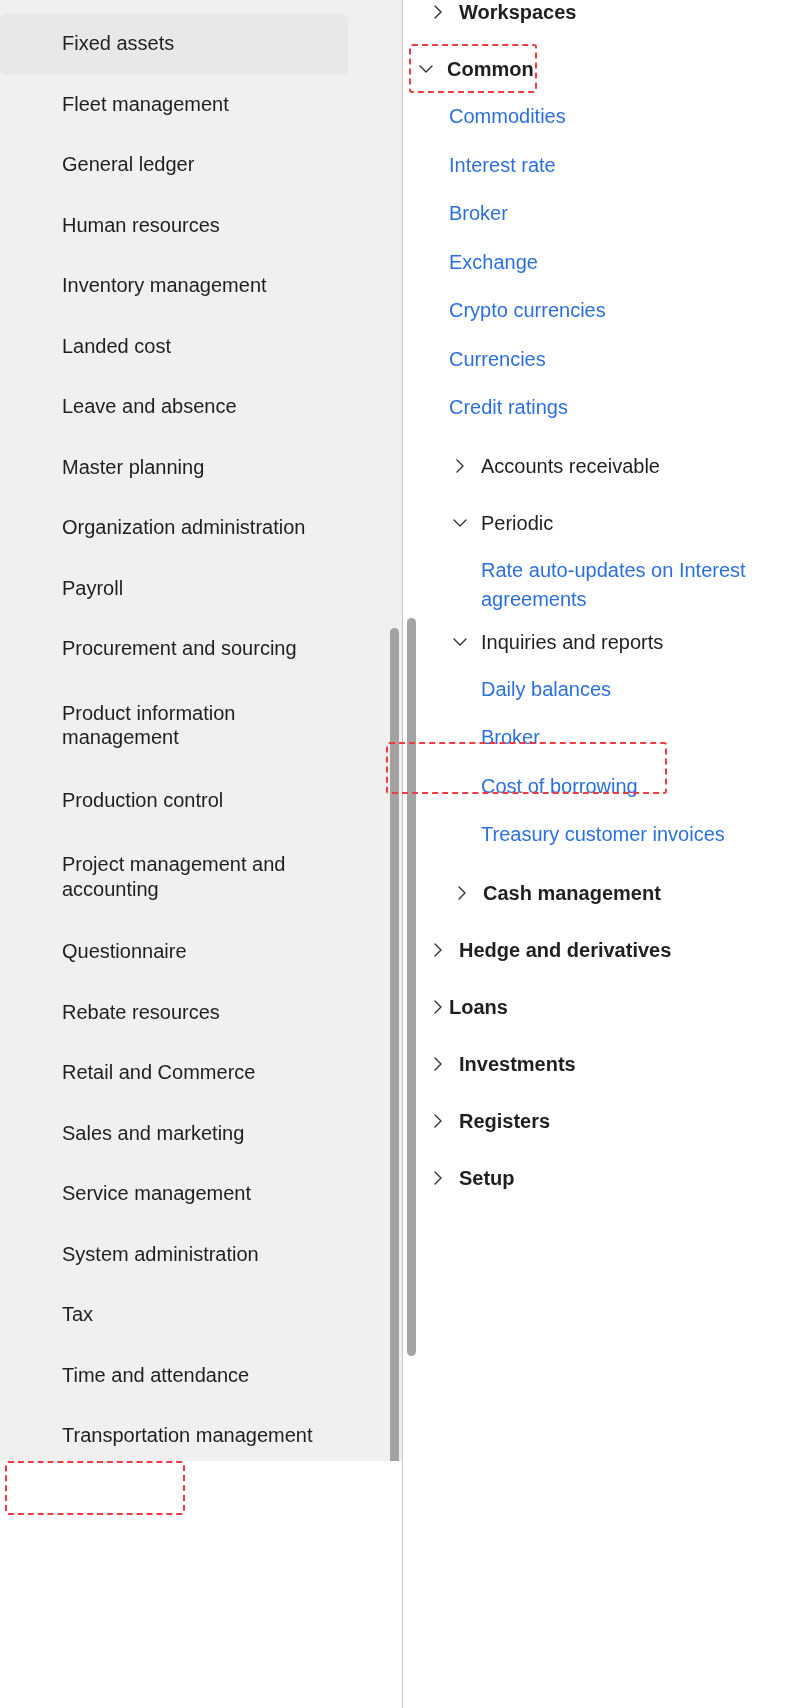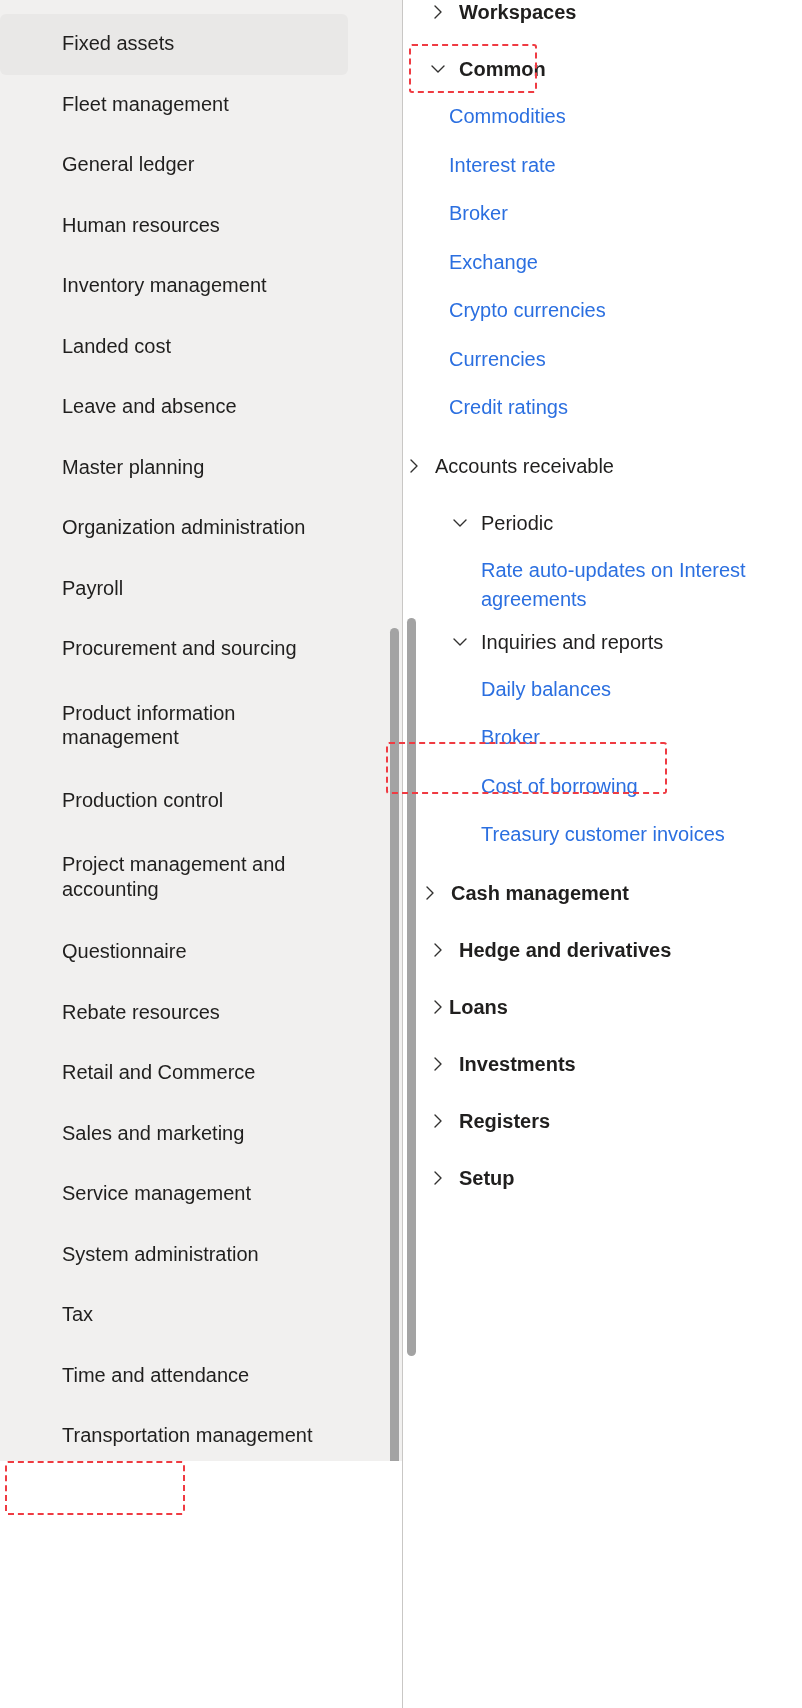--- a/index.html
+++ b/index.html
@@ -227,21 +227,21 @@
   <div class="right-pane">
     <div class="tree" id="tree" style="margin-top: -16px;">
         <div class="tree-row grp" style="padding-left: 24px; min-height: 57px;">
           <span class="chev">
             <svg width="15" height="15" viewBox="0 0 15 15" fill="none" stroke="#323130" stroke-width="1.4" stroke-linecap="round" stroke-linejoin="round">
               <path d="M4 1 L10 7 L4 13"></path>
             </svg>
           </span>
           <span class="node-label bold" style="margin-left: 10px;">Workspaces</span>
         </div>
-        <div class="tree-row grp" style="padding-left: 24px; min-height: 57px;">
+        <div class="tree-row grp" style="padding-left: 12px; min-height: 57px;">
           <span class="chev">
             <svg width="15" height="15" viewBox="0 0 15 15" fill="none" stroke="#323130" stroke-width="1.4" stroke-linecap="round" stroke-linejoin="round">
               <path d="M1 4 L7 10 L13 4"></path>
             </svg>
           </span>
           <span class="node-label bold" style="margin-left: 10px;">Common</span>
         </div>
         <div class="tree-row leaf" style="padding-left: 46px; min-height: 48.5px; padding-top: 4px;">
           <span class="leaf-link">Commodities</span>
         </div>
@@ -256,21 +256,21 @@
         </div>
         <div class="tree-row leaf" style="padding-left: 46px; min-height: 48.5px; padding-top: 4px;">
           <span class="leaf-link">Crypto currencies</span>
         </div>
         <div class="tree-row leaf" style="padding-left: 46px; min-height: 48.5px; padding-top: 4px;">
           <span class="leaf-link">Currencies</span>
         </div>
         <div class="tree-row leaf" style="padding-left: 46px; min-height: 48.5px; padding-top: 4px;">
           <span class="leaf-link">Credit ratings</span>
         </div>
-        <div class="tree-row grp" style="min-height: 57px;">
+        <div class="tree-row grp" style="padding-left: 46px; min-height: 57px;">
           <span class="chev">
             <svg width="15" height="15" viewBox="0 0 15 15" fill="none" stroke="#323130" stroke-width="1.4" stroke-linecap="round" stroke-linejoin="round">
               <path d="M4 1 L10 7 L4 13"></path>
             </svg>
           </span>
           <span class="node-label" style="margin-left: 10px;">Accounts receivable</span>
         </div>
         <div class="tree-row grp" style="padding-left: 46px; min-height: 57px;">
           <span class="chev">
             <svg width="15" height="15" viewBox="0 0 15 15" fill="none" stroke="#323130" stroke-width="1.4" stroke-linecap="round" stroke-linejoin="round">
@@ -295,21 +295,21 @@
         </div>
         <div class="tree-row leaf" style="padding-left: 78px; min-height: 48.5px; padding-top: 4px;">
           <span class="leaf-link">Broker</span>
         </div>
         <div class="tree-row leaf" style="padding-left: 78px; min-height: 48.5px; padding-top: 4px;">
           <span class="leaf-link">Cost of borrowing</span>
         </div>
         <div class="tree-row leaf" style="padding-left: 78px; min-height: 48.5px; padding-top: 4px;">
           <span class="leaf-link">Treasury customer invoices</span>
         </div>
-        <div class="tree-row grp" style="padding-left: 16px; min-height: 57px;">
+        <div class="tree-row grp" style="padding-left: 32px; min-height: 57px; margin-left: 16px;">
           <span class="chev">
             <svg width="15" height="15" viewBox="0 0 15 15" fill="none" stroke="#323130" stroke-width="1.4" stroke-linecap="round" stroke-linejoin="round">
               <path d="M4 1 L10 7 L4 13"></path>
             </svg>
           </span>
           <span class="node-label bold" style="margin-left: 10px;">Cash management</span>
         </div>
         <div class="tree-row grp" style="padding-left: 24px; min-height: 57px;">
           <span class="chev">
             <svg width="15" height="15" viewBox="0 0 15 15" fill="none" stroke="#323130" stroke-width="1.4" stroke-linecap="round" stroke-linejoin="round">

